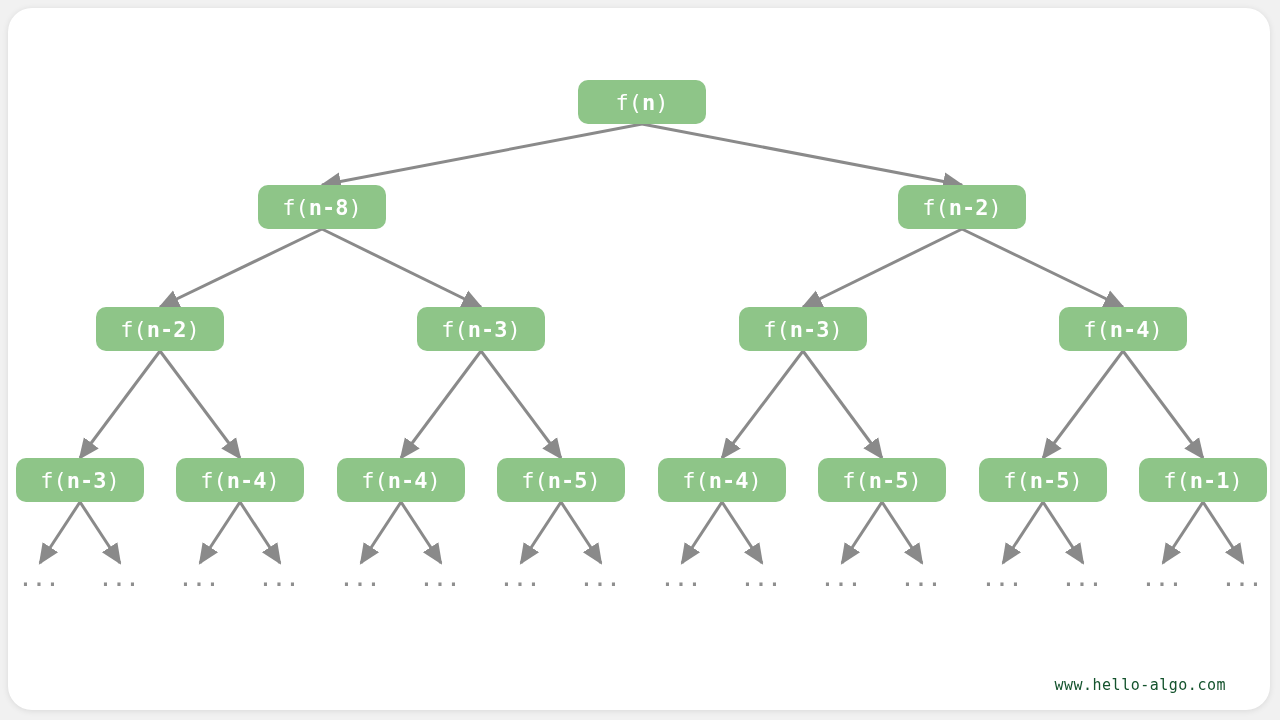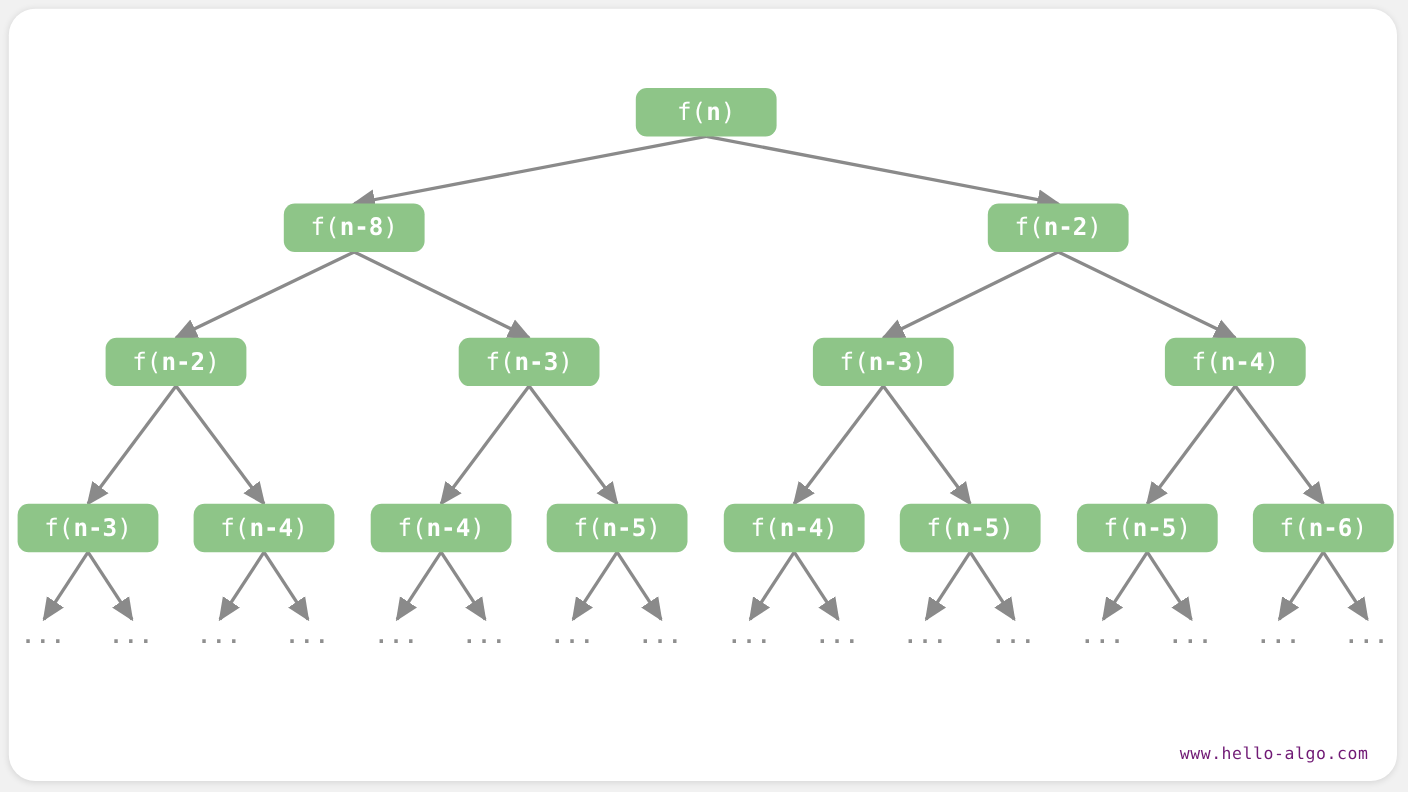--- a/index.html
+++ b/index.html
@@ -45,23 +45,23 @@
     position: absolute;
     top: 568px;
     transform: translateX(-50%);
     color: #8f8f8f;
     font-size: 19px;
     font-weight: 700;
     letter-spacing: 2px;
   }
   .watermark {
     position: absolute;
-    right: 36px;
+    right: 54px;
     top: 676px;
-    color: #701a75;
+    color: #14532d;
     font-size: 15px;
     letter-spacing: 0.5px;
   }
 </style>
 </head>
 <body>
 
 <div class="card"></div>
 
 <svg class="edges" viewBox="0 0 1280 720">
@@ -116,21 +116,21 @@
 <div class="node" style="left:739px;top:307px"><span>f(</span><span class="arg">n-3</span><span>)</span></div>
 <div class="node" style="left:1059px;top:307px"><span>f(</span><span class="arg">n-4</span><span>)</span></div>
 
 <div class="node" style="left:16px;top:458px"><span>f(</span><span class="arg">n-3</span><span>)</span></div>
 <div class="node" style="left:176px;top:458px"><span>f(</span><span class="arg">n-4</span><span>)</span></div>
 <div class="node" style="left:337px;top:458px"><span>f(</span><span class="arg">n-4</span><span>)</span></div>
 <div class="node" style="left:497px;top:458px"><span>f(</span><span class="arg">n-5</span><span>)</span></div>
 <div class="node" style="left:658px;top:458px"><span>f(</span><span class="arg">n-4</span><span>)</span></div>
 <div class="node" style="left:818px;top:458px"><span>f(</span><span class="arg">n-5</span><span>)</span></div>
 <div class="node" style="left:979px;top:458px"><span>f(</span><span class="arg">n-5</span><span>)</span></div>
-<div class="node" style="left:1139px;top:458px"><span>f(</span><span class="arg">n-6</span><span>)</span></div>
+<div class="node" style="left:1139px;top:458px"><span>f(</span><span class="arg">n-1</span><span>)</span></div>
 
 <span class="ellipsis" style="left:40px">...</span>
 <span class="ellipsis" style="left:120px">...</span>
 <span class="ellipsis" style="left:200px">...</span>
 <span class="ellipsis" style="left:280px">...</span>
 <span class="ellipsis" style="left:361px">...</span>
 <span class="ellipsis" style="left:441px">...</span>
 <span class="ellipsis" style="left:521px">...</span>
 <span class="ellipsis" style="left:601px">...</span>
 <span class="ellipsis" style="left:682px">...</span>

